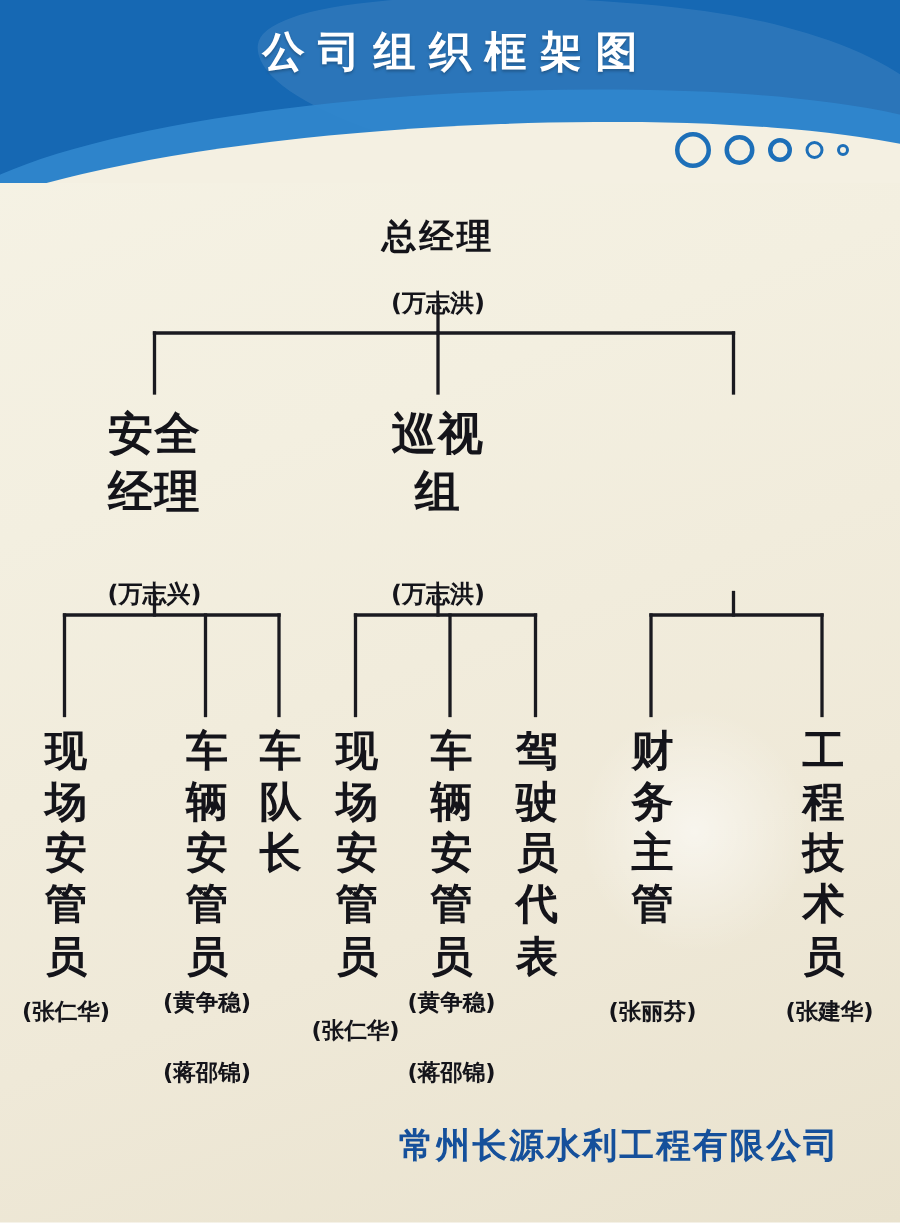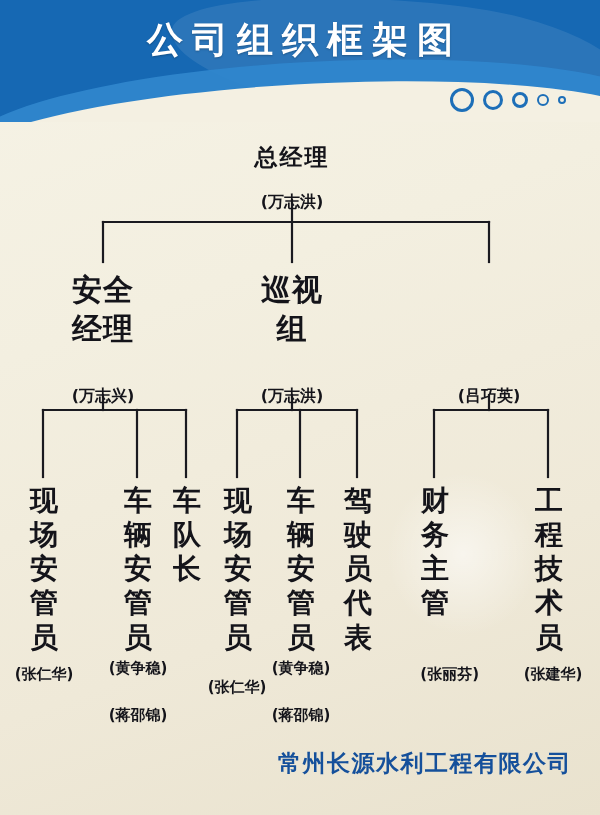--- a/index.html
+++ b/index.html
@@ -55,21 +55,21 @@
     background: rgba(255,255,255,0.09);
     border-radius: 60% 40% 45% 55% / 45% 55% 45% 55%;
     transform: rotate(6deg);
   }
   #title {
     position: absolute;
     left: 0; top: 16px;
     width: 600px;
     text-align: center;
     color: #ffffff;
-    font-size: 36px;
+    font-size: 28px;
     font-weight: bold;
     letter-spacing: 9px;
     text-indent: 9px;
     font-family: "DejaVu Sans", "Liberation Sans", sans-serif;
     text-shadow: 0 1px 2px rgba(0,0,0,.25);
   }
   #dots {
     position: absolute;
     right: 34px;
     top: 88px;
@@ -145,21 +145,21 @@
     background: radial-gradient(ellipse at center, rgba(255,255,255,.55) 0%, rgba(255,255,255,0) 72%);
     pointer-events: none;
   }
 
   
   #footer {
     position: absolute;
     left: 0; bottom: 36px;
     width: 600px;
     text-align: right;
-    padding-right: 28px;
+    padding-right: 40px;
     box-sizing: border-box;
     color: #15509b;
     font-size: 23px;
     font-weight: bold;
     letter-spacing: 1.5px;
     font-family: "DejaVu Sans", "Liberation Sans", sans-serif;
   }
 </style>
 </head>
 <body>
@@ -216,21 +216,20 @@
     <div class="paren" style="left:222px; top:54px; width:140px;">(万志洪)</div>
 
     <div class="node lvl1" style="left:58px; top:148px; width:90px;">安全
 经理</div>
     <div class="paren" style="left:48px; top:248px; width:110px;">(万志兴)</div>
 
     <div class="node lvl1" style="left:247px; top:148px; width:90px;">巡视
 组</div>
     <div class="paren" style="left:237px; top:248px; width:110px;">(万志洪)</div>
 
-    <div class="paren" style="left:434px; top:248px; width:110px;">(吕巧英)</div>
 
     <div class="node lvl2" style="left:18px; top:362px; width:52px;">现场
 安管
 员</div>
     <div class="paren paren-sm" style="left:1px; top:527px; width:86px;">(张仁华)</div>
 
     <div class="node lvl2" style="left:112px; top:362px; width:52px;">车辆
 安管
 员</div>
     <div class="paren paren-sm" style="left:94px; top:521px; width:88px;">(黄争稳)</div>
@@ -249,21 +248,21 @@
 员</div>
     <div class="paren paren-sm" style="left:257px; top:521px; width:88px;">(黄争稳)</div>
     <div class="paren paren-sm" style="left:257px; top:568px; width:88px;">(蒋邵锦)</div>
 
     <div class="node lvl2" style="left:332px; top:362px; width:52px;">驾驶
 员代
 表</div>
 
     <div class="node lvl2" style="left:409px; top:362px; width:52px;">财务
 主管</div>
-    <div class="paren paren-sm" style="left:391px; top:527px; width:88px;text-align:right;">(张丽芬)</div>
+    <div class="paren paren-sm" style="left:391px; top:527px; width:88px;">(张丽芬)</div>
 
     <div class="node lvl2" style="left:523px; top:362px; width:52px;">工程
 技术
 员</div>
     <div class="paren paren-sm" style="left:509px; top:527px; width:88px;">(张建华)</div>
 
   </div>
 
   <div id="footer">常州长源水利工程有限公司</div>
 

